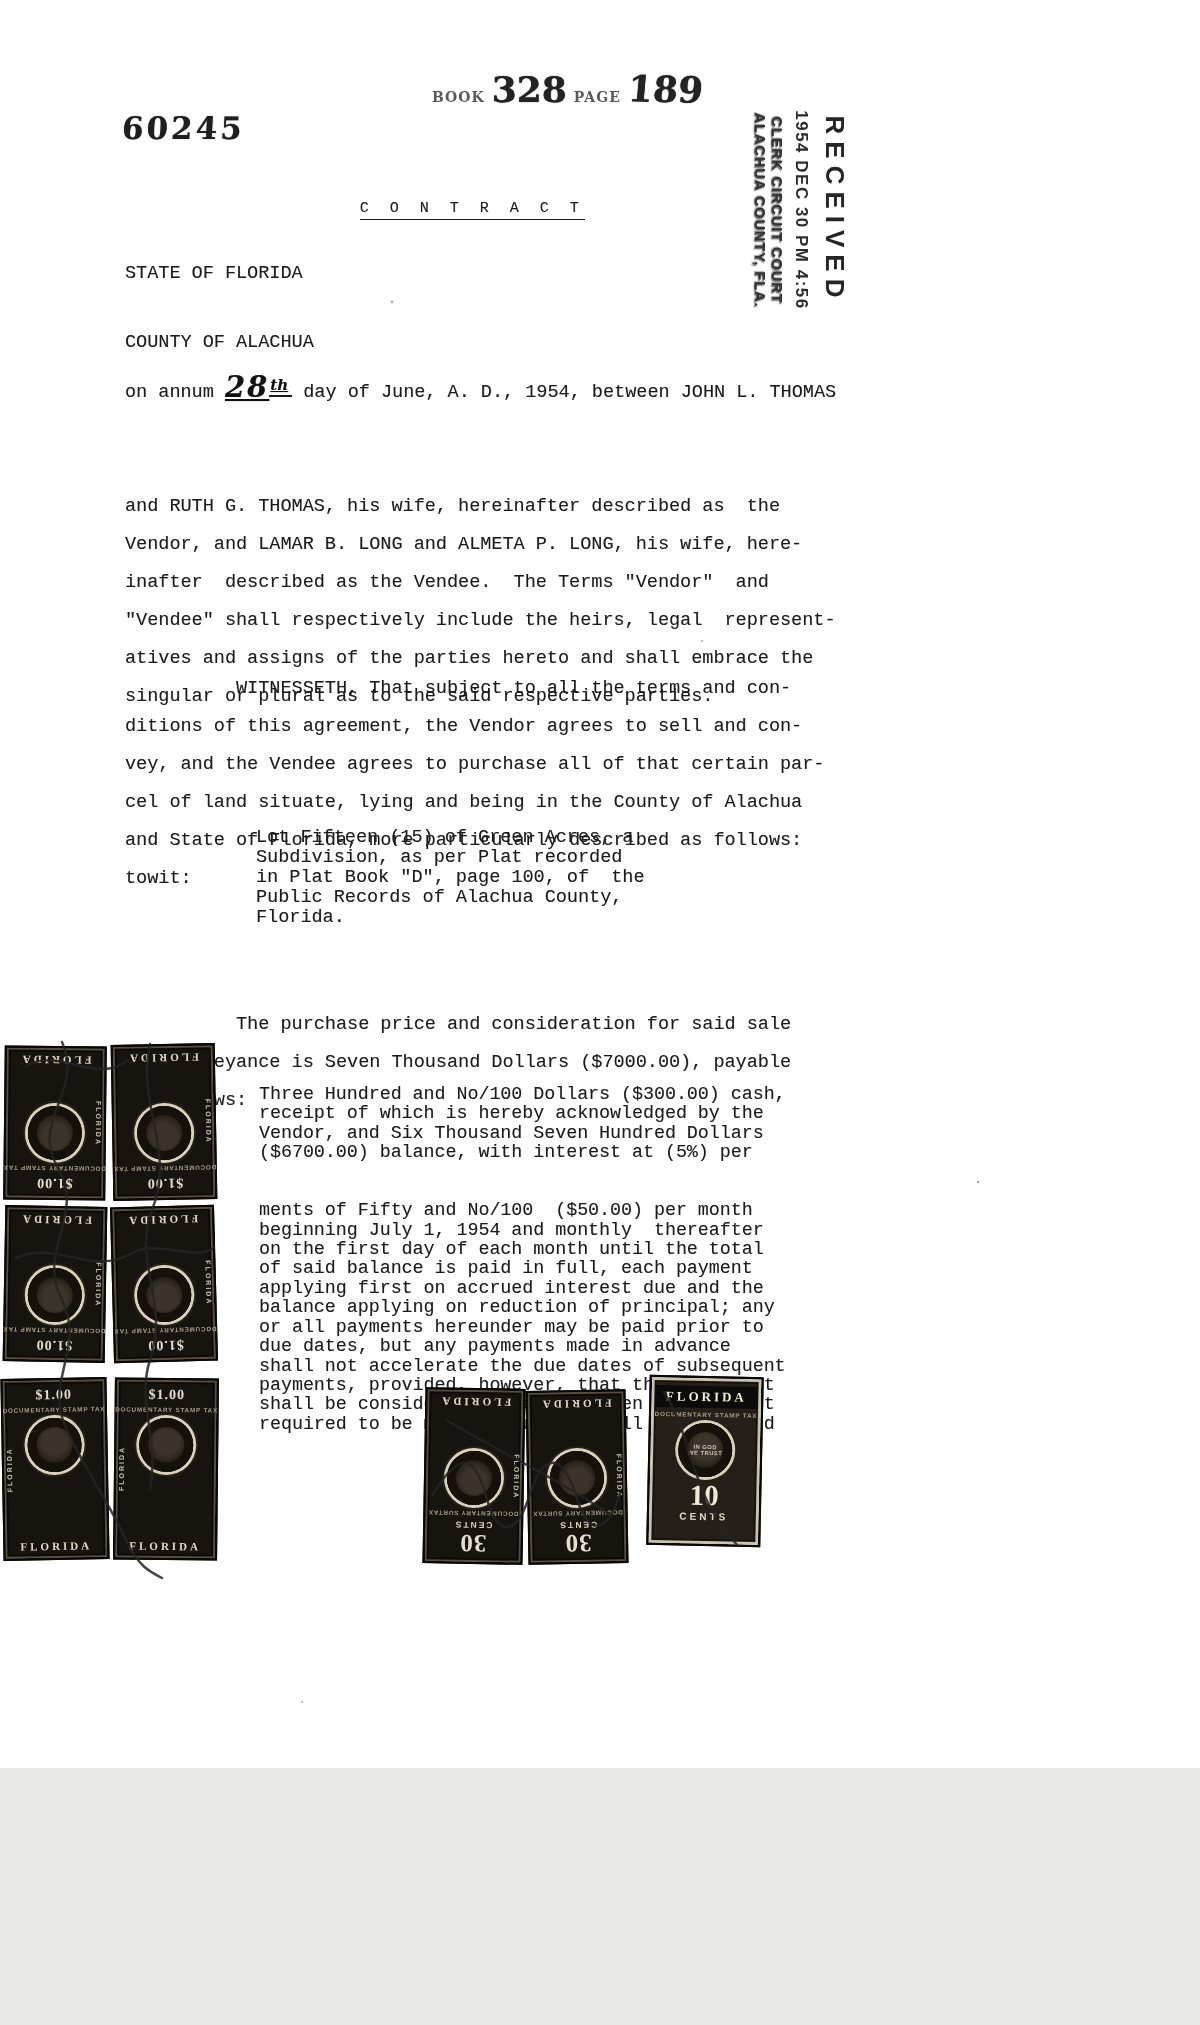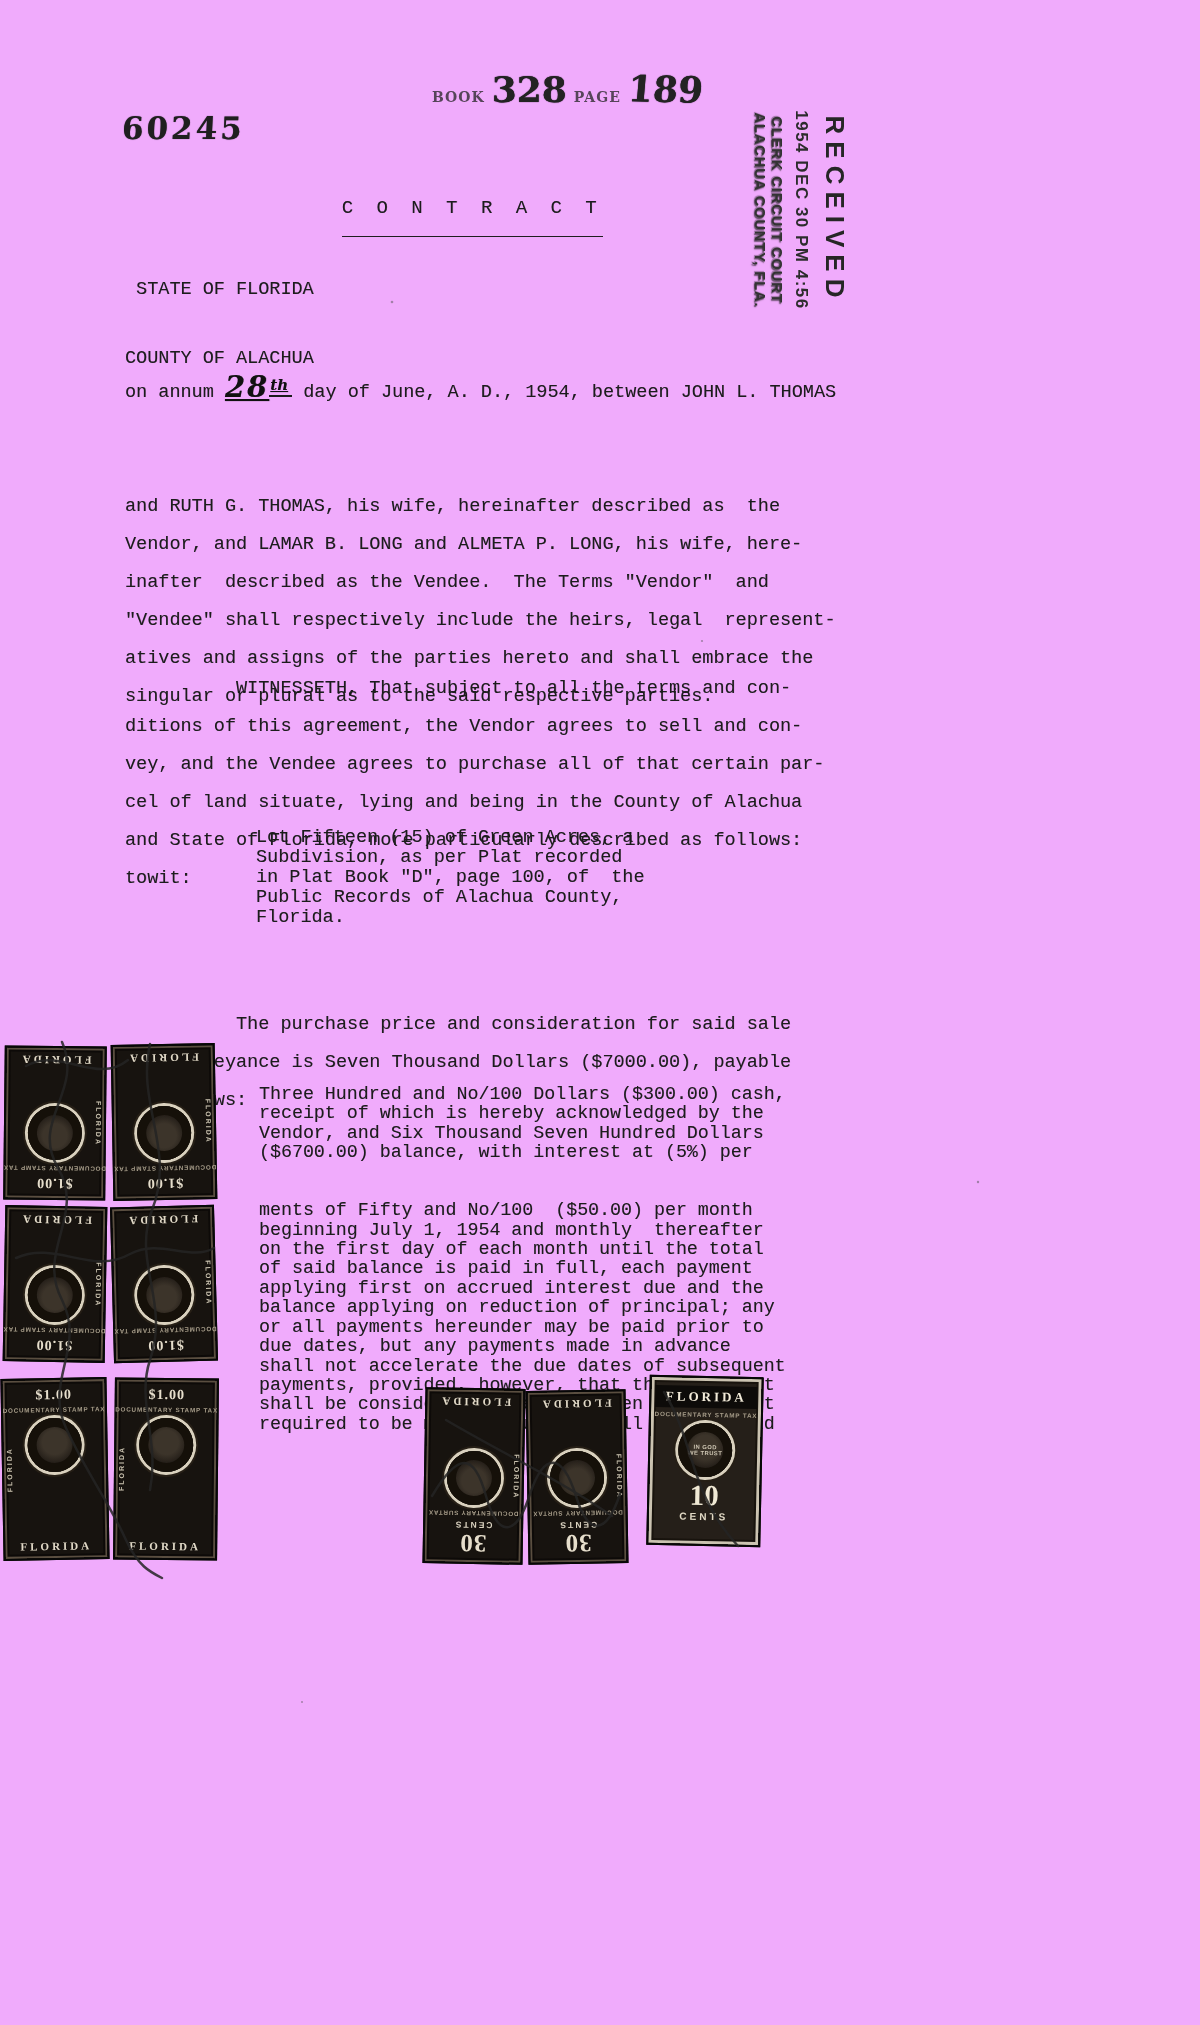--- a/index.html
+++ b/index.html
@@ -1,18 +1,18 @@
 <!DOCTYPE html>
 <html><head>
 <meta charset="utf-8">
 <style>
   html,body{margin:0;padding:0;background:#e9e9e7;}
   .page{
-    position:relative;width:1200px;height:2025px;margin:0 auto;
-    background:#f0abfc;overflow:hidden;
+    position:relative;width:1200px;height:1768px;margin:0 auto;
+    background:#ffffff;overflow:hidden;
     font-family:"Liberation Mono","DejaVu Sans Mono",monospace;
     color:#1c1c1c;
   }
   .typed{white-space:pre;font-size:18.5px;text-shadow:.3px .3px 0 rgba(25,25,25,.35);}
   .abs{position:absolute;}
 
   
   .book-stamp{left:432px;top:68px;display:flex;align-items:baseline;gap:7px;
     font-family:"DejaVu Serif",serif;color:#232323;filter:blur(.3px);}
   .book-stamp .lbl{font-size:14px;font-weight:bold;letter-spacing:1px;opacity:.75;font-variant:small-caps;}
@@ -28,24 +28,24 @@
   .received{left:650px;top:135px;width:250px;height:150px;transform:rotate(90deg);
     text-align:center;font-family:"Liberation Sans",sans-serif;color:#262626;}
   .rc-received{font-size:26px;font-weight:bold;letter-spacing:7px;}
   .rc-datetime{font-size:17px;font-weight:bold;letter-spacing:1.5px;margin-top:8px;color:#2c2c2c;}
   .rc-office{margin-top:6px;filter:blur(.45px);color:#333;
     text-shadow:1.4px .8px 1.4px rgba(30,30,30,.75), -1px .6px 1px rgba(30,30,30,.4);}
   .rc-office div{font-size:14.5px;font-weight:bold;letter-spacing:1px;line-height:17px;}
 
   
   .contract-title{left:0;top:176px;width:900px;text-align:center;}
-  .contract-title span{font-size:19px;letter-spacing:6px;border-bottom:1.7px solid #1e1e1e;
-    padding-bottom:17px;text-shadow:.3px .3px 0 rgba(25,25,25,.35);}
-
-  .jurisdiction{left:125px;top:232px;line-height:23px;text-align:right;}
+  .contract-title span{font-size:15px;letter-spacing:6px;border-bottom:1.7px solid #1e1e1e;
+    padding-bottom:2px;text-shadow:.3px .3px 0 rgba(25,25,25,.35);}
+
+  .jurisdiction{left:125px;top:216px;line-height:23px;}
 
   .para{left:125px;line-height:38px;}
   .para div{white-space:pre;}
   .single-block{line-height:20px;}
   .pay-block{left:259px;top:1046px;line-height:19.4px;font-size:18.3px;}
   .desc-block{left:256px;top:828px;}
 
   .hw{font-family:"DejaVu Serif",serif;font-style:italic;font-weight:bold;color:#111;text-decoration:underline;}
   .hw-day{font-size:29px;letter-spacing:2px;}
   .hw-sup{font-size:15px;vertical-align:super;border-bottom:2.2px solid #1b1b1b;padding:0 4px 1px 1px;}

